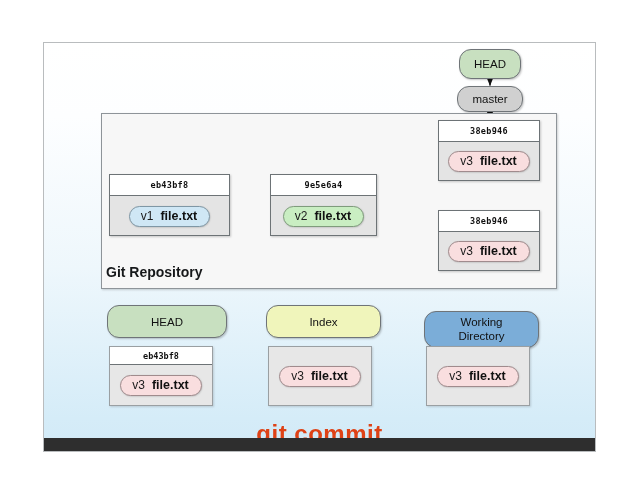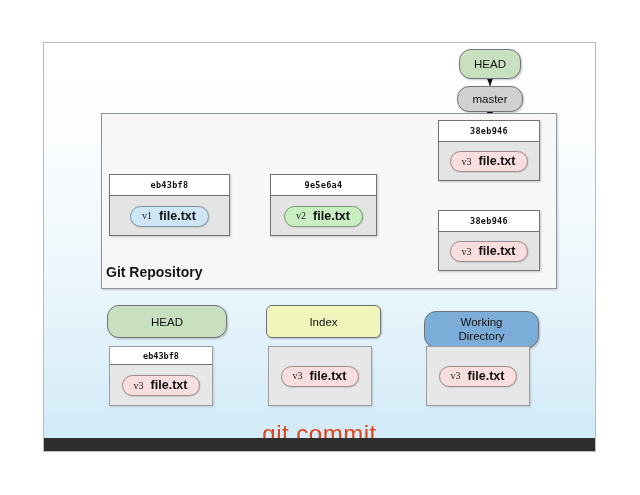--- a/index.html
+++ b/index.html
@@ -32,21 +32,21 @@
     background: #2e2e2e;
   }
 
   .title-text {
     position: absolute;
     left: 0;
     width: 100%;
     top: 377px;
     text-align: center;
     font-size: 24px;
-    font-weight: normal;
+    font-weight: bold;
     color: #de4216;
     letter-spacing: 0.5px;
   }
 
   
   #repo-box {
     position: absolute;
     left: 57px;
     top: 70px;
     width: 456px;
@@ -100,23 +100,22 @@
     justify-content: center;
     gap: 7px;
     border-radius: 13px;
     border: 1px solid #8f8f8f;
     padding: 2px 12px 3px 11px;
     min-width: 66px;
     box-sizing: border-box;
     box-shadow: 0.5px 0.5px 1.5px rgba(0,0,0,0.18);
   }
   .chip .ver {
-    font-size: 10px;
+    font-size: 12px;
     color: #1b1b1b;
-    font-family: Liberation Serif, serif;
   }
   .chip .fname {
     font-size: 12.5px;
     color: #101010;
     font-weight: bold;
   }
   .chip-blue   { background: #cfe7f5; border-color: #7f97a5; }
   .chip-green  { background: #c9eec2; border-color: #7f9c7c; }
   .chip-pink   { background: #f9dedf; border-color: #a08b8d; }
 
@@ -129,21 +128,21 @@
     text-align: center;
     border-radius: 12px;
     border: 1px solid #6f7478;
     box-sizing: border-box;
     font-size: 11.5px;
     color: #111111;
     box-shadow: 1px 1px 2px rgba(0,0,0,0.22);
   }
   .pill-green { background: #c8e0c0; }
   .pill-gray  { background: #d0d0d0; }
-  .pill-yellow{ background: #f0f5bb; border-radius: 6px; }
+  .pill-yellow{ background: #f0f5bb; }
   .pill-blue  { background: #7badd8; }
 
   
   .panel-box {
     position: absolute;
     background: #e7e7e7;
     border: 1px solid #9a9fa2;
     box-sizing: border-box;
     box-shadow: 1px 1px 2px rgba(0,0,0,0.15);
   }

